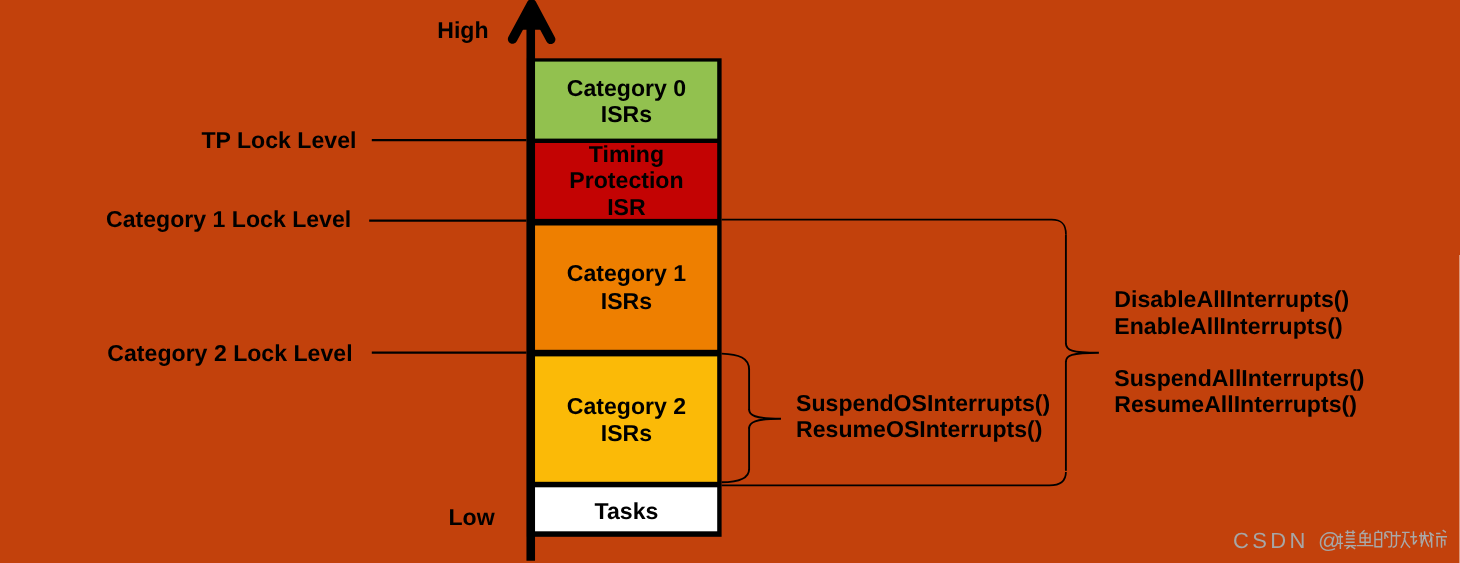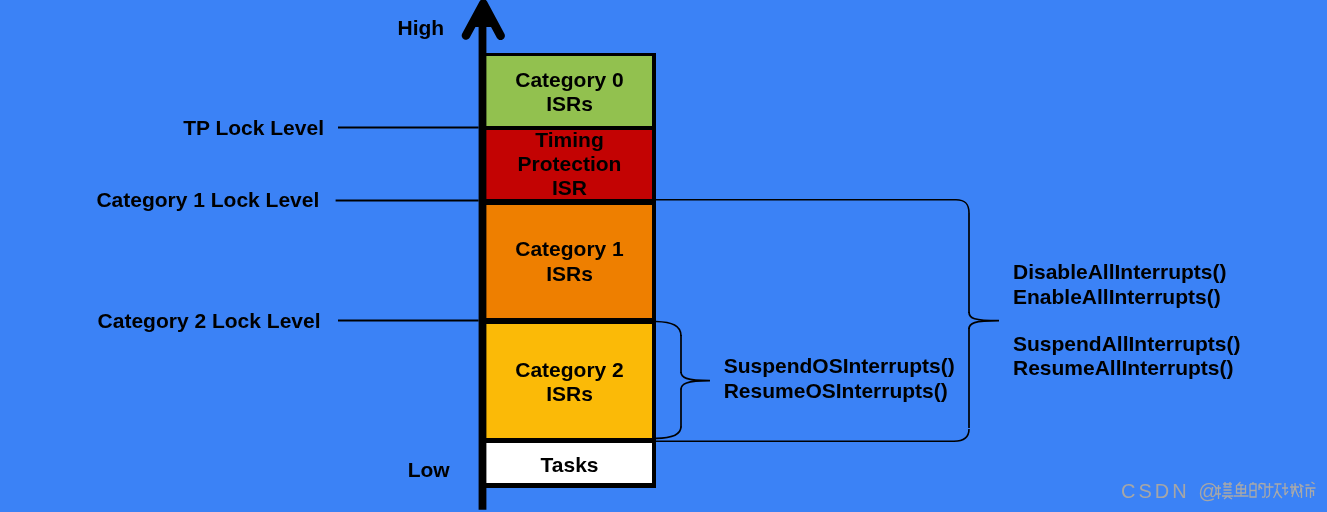--- a/index.html
+++ b/index.html
@@ -1,16 +1,16 @@
 <!DOCTYPE html>
 <html><head>
 <meta charset="utf-8">
 <style>
 html,body{margin:0;padding:0;background:#fff;}
-#page{position:relative;width:1327px;height:512px;background:#3b82f6;overflow:hidden;
+#page{position:relative;width:1327px;height:512px;background:#c2410c;overflow:hidden;
   font-family:"Liberation Sans",sans-serif;}
 .box{position:absolute;}
 </style>
 </head>
 <body>
 <div id="page">
 
 <div class="box" style="left:478.6px;top:52.6px;width:177.6px;height:435.4px;background:#000;"></div>
 <div class="box" style="left:486.4px;top:56.3px;width:165.3px;height:70px;background:#92C14F;"></div>
 <div class="box" style="left:486.4px;top:130.2px;width:165.3px;height:68.5px;background:#C30303;"></div>

